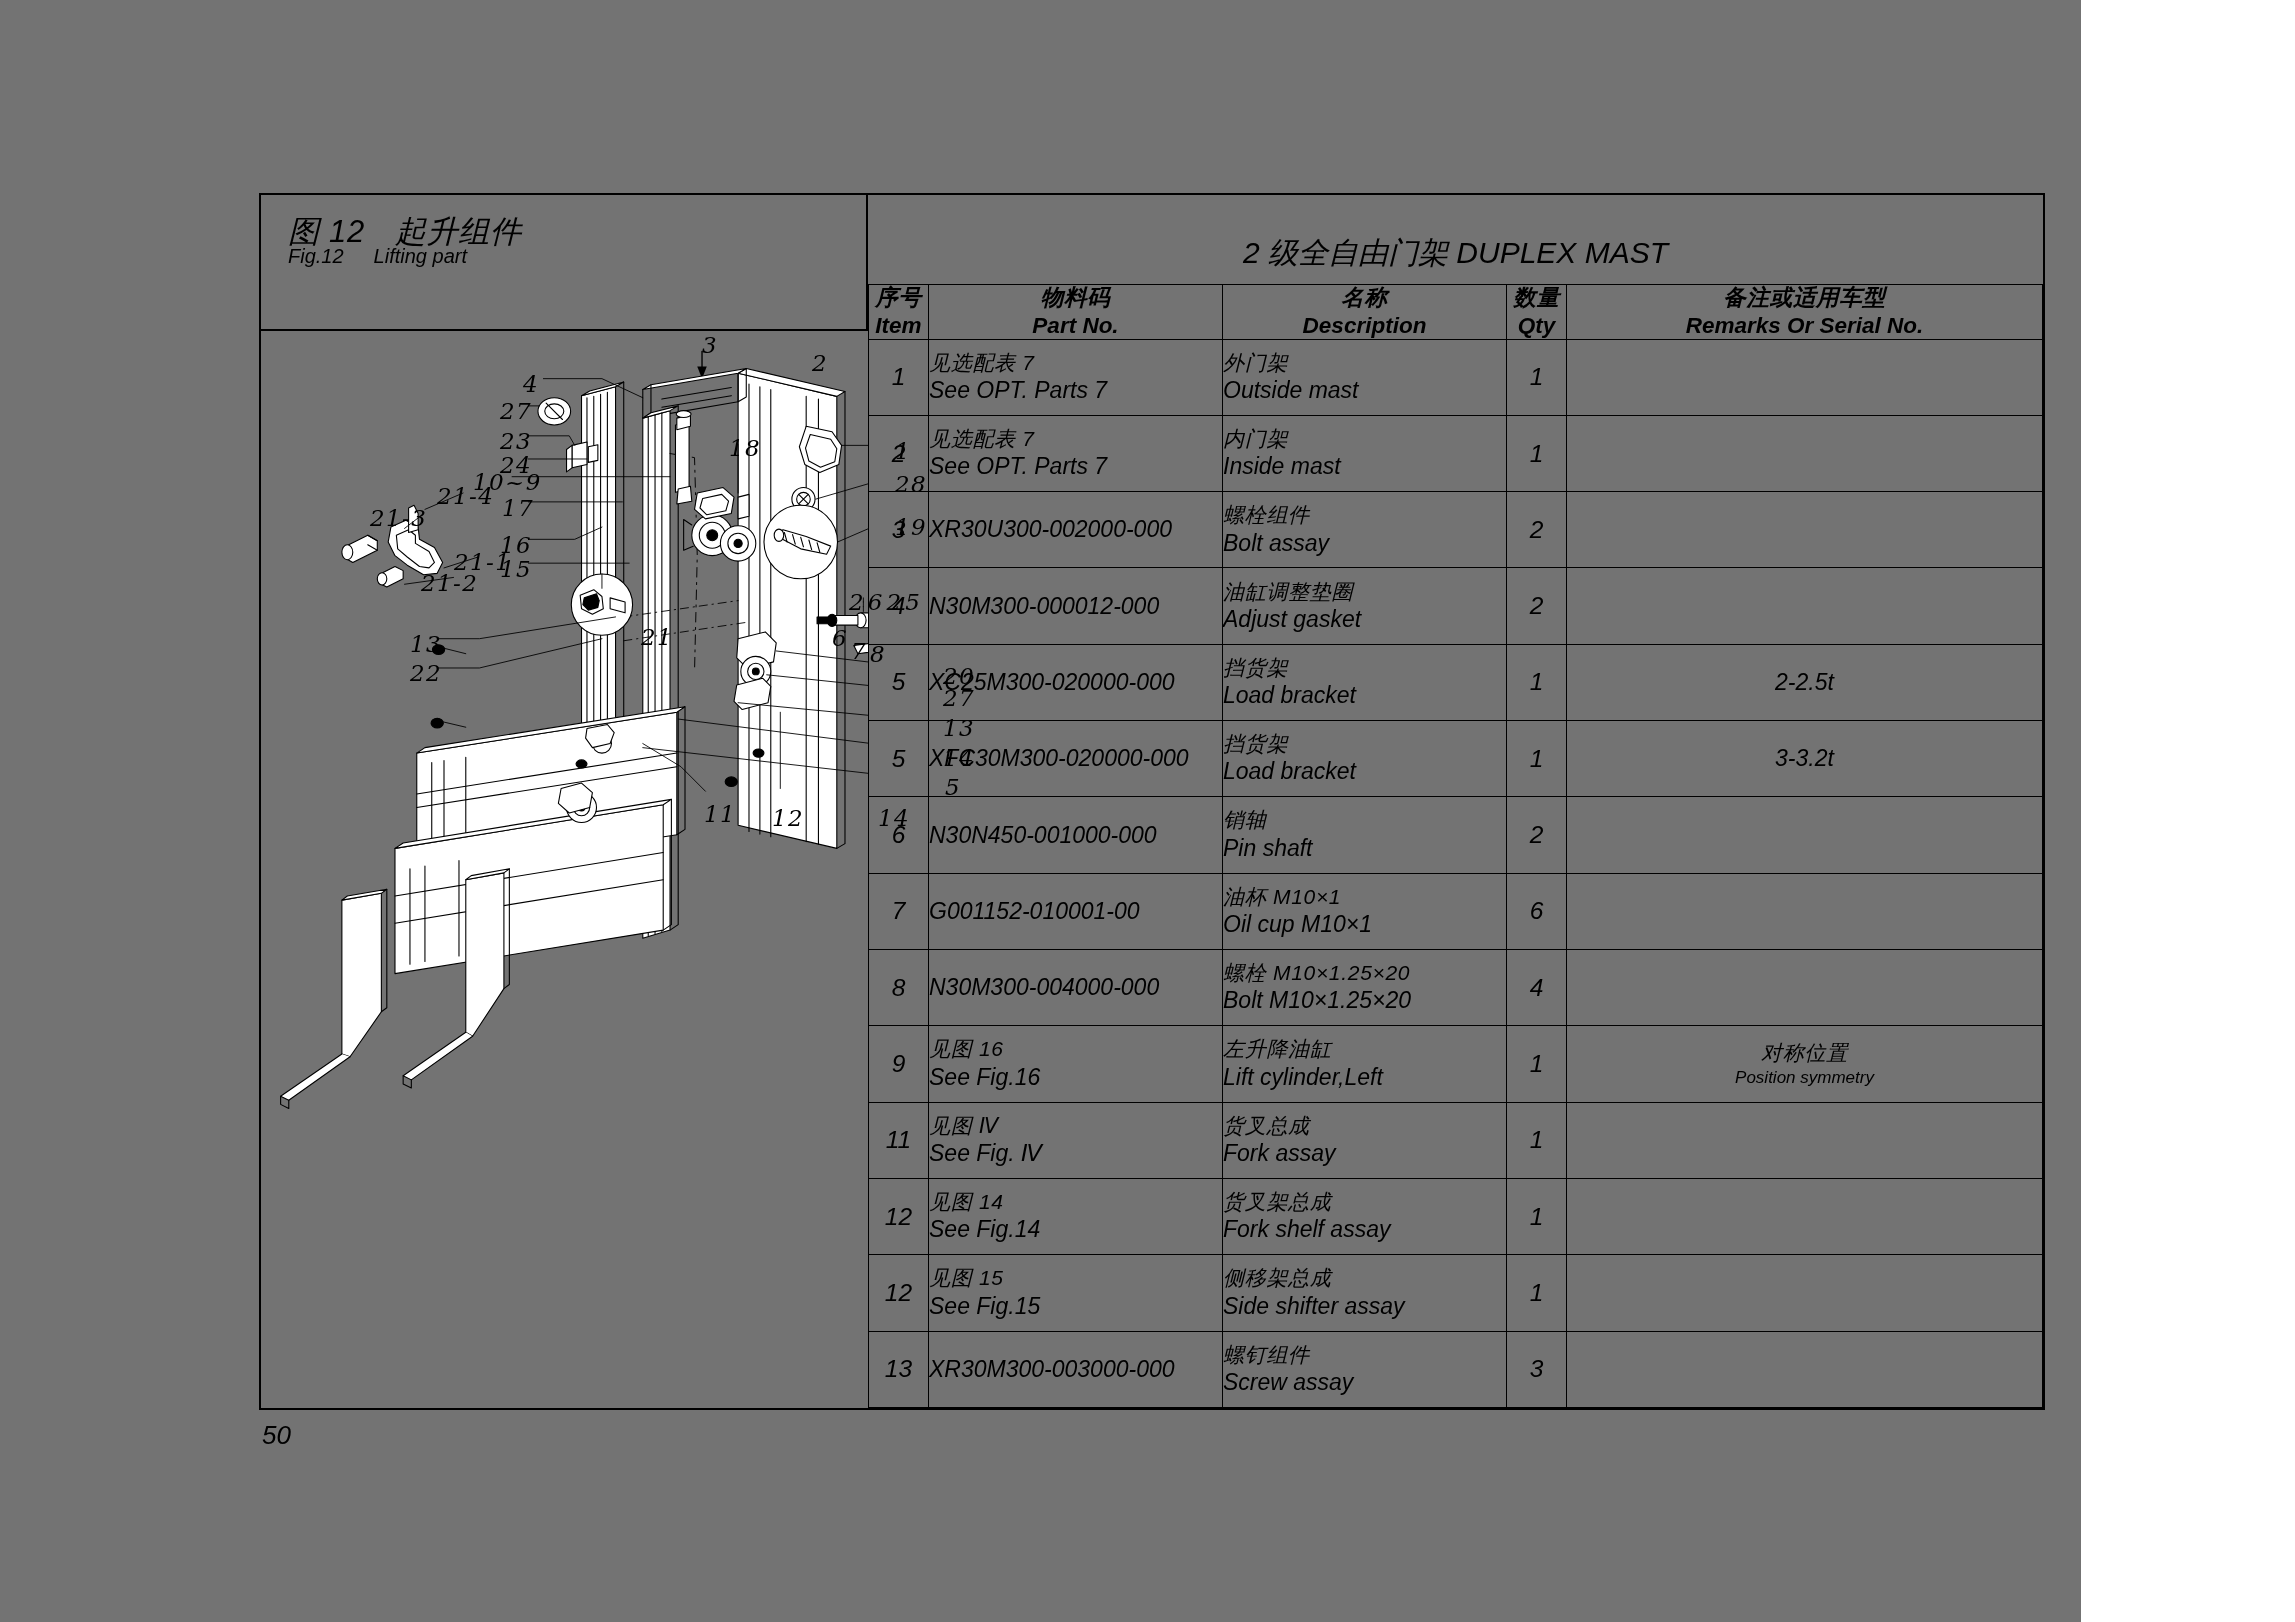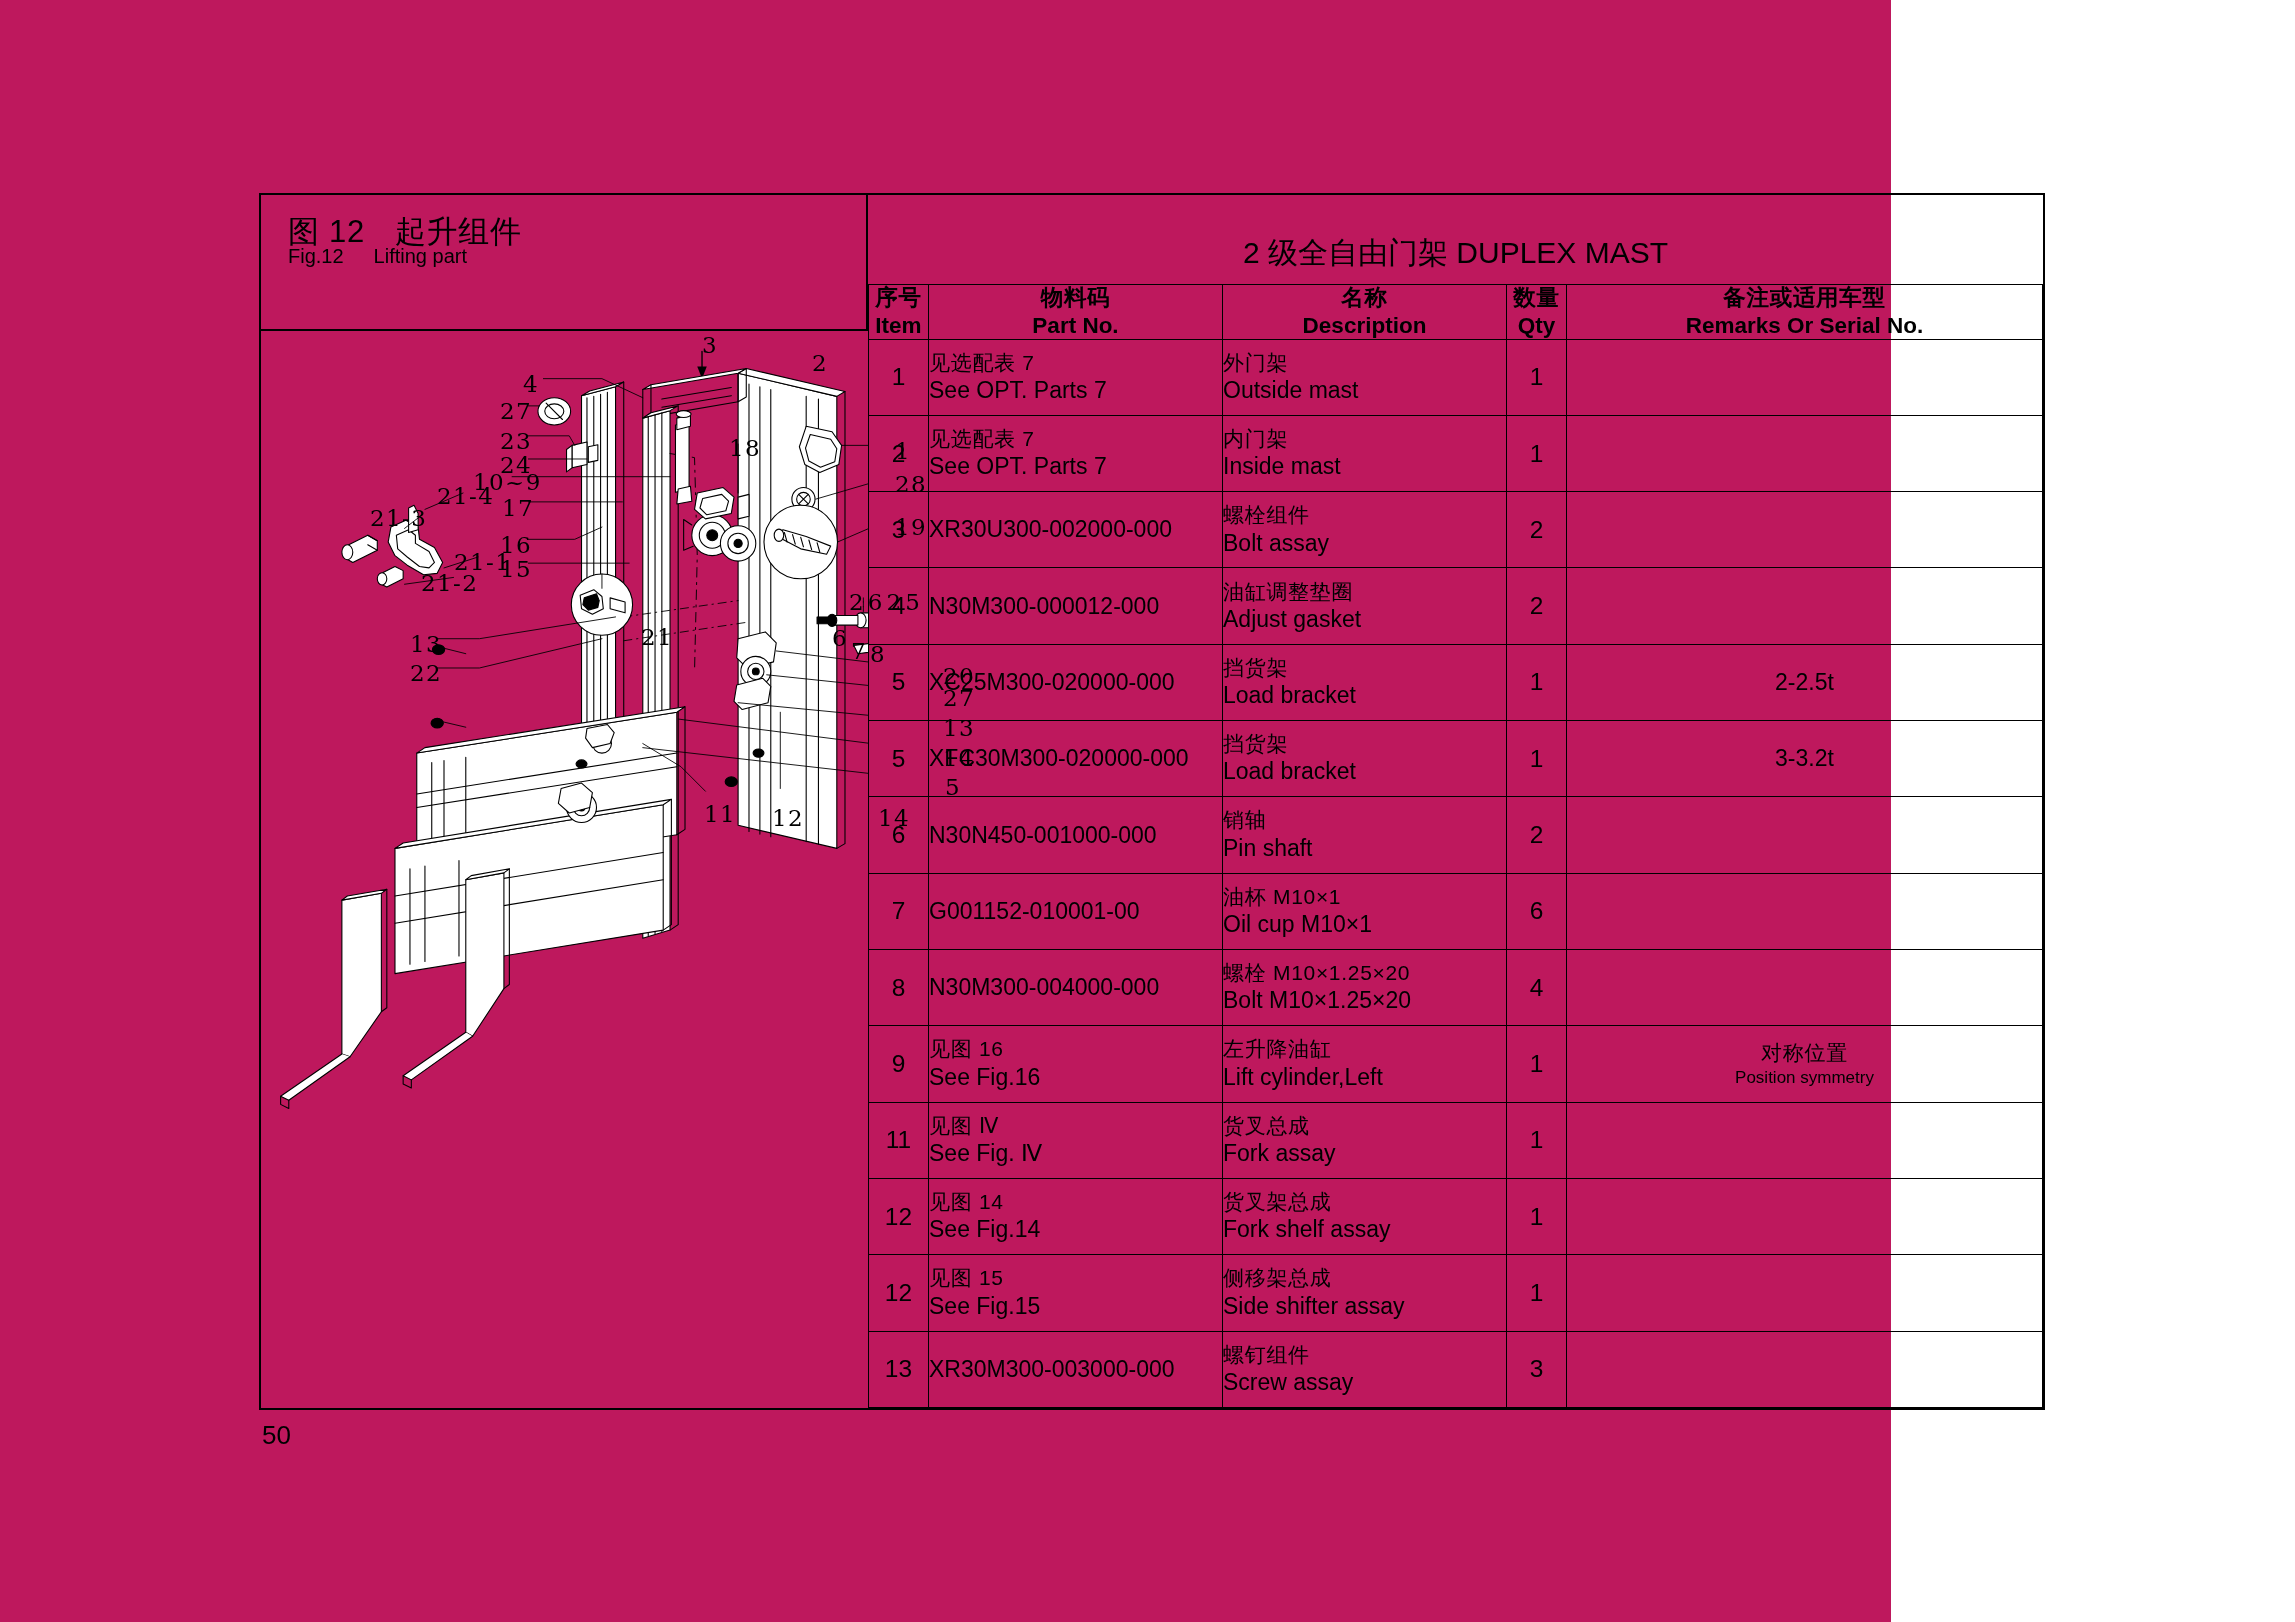--- a/index.html
+++ b/index.html
@@ -1,18 +1,18 @@
 <!DOCTYPE html>
 <html style="font-size:11px"><head>
 <meta charset="utf-8">
 <style>
   html,body{margin:0;padding:0;background:#ffffff;}
   body{width:2295px;height:1622px;font-family:"Liberation Sans","DejaVu Sans",sans-serif;color:#000;}
 
-  .page{position:relative;width:1891px;height:1622px;background:#be185d;}
+  .page{position:relative;width:2081px;height:1622px;background:#737373;font-style:italic;}
 
   
   .frame{position:absolute;left:259px;top:193px;width:1786px;height:1217px;border:2.7px solid #000;box-sizing:border-box;}
 
   
   .titlecell{position:absolute;left:0;top:0;width:607px;height:136px;box-sizing:border-box;
              border-right:2px solid #000;border-bottom:2px solid #000;}
   .titlecell .ln{position:absolute;left:27px;white-space:nowrap;}
   .t-cn{top:16.4px;font-size:31px;letter-spacing:0.7px;}
   .t-en{top:50px;font-size:20px;}

